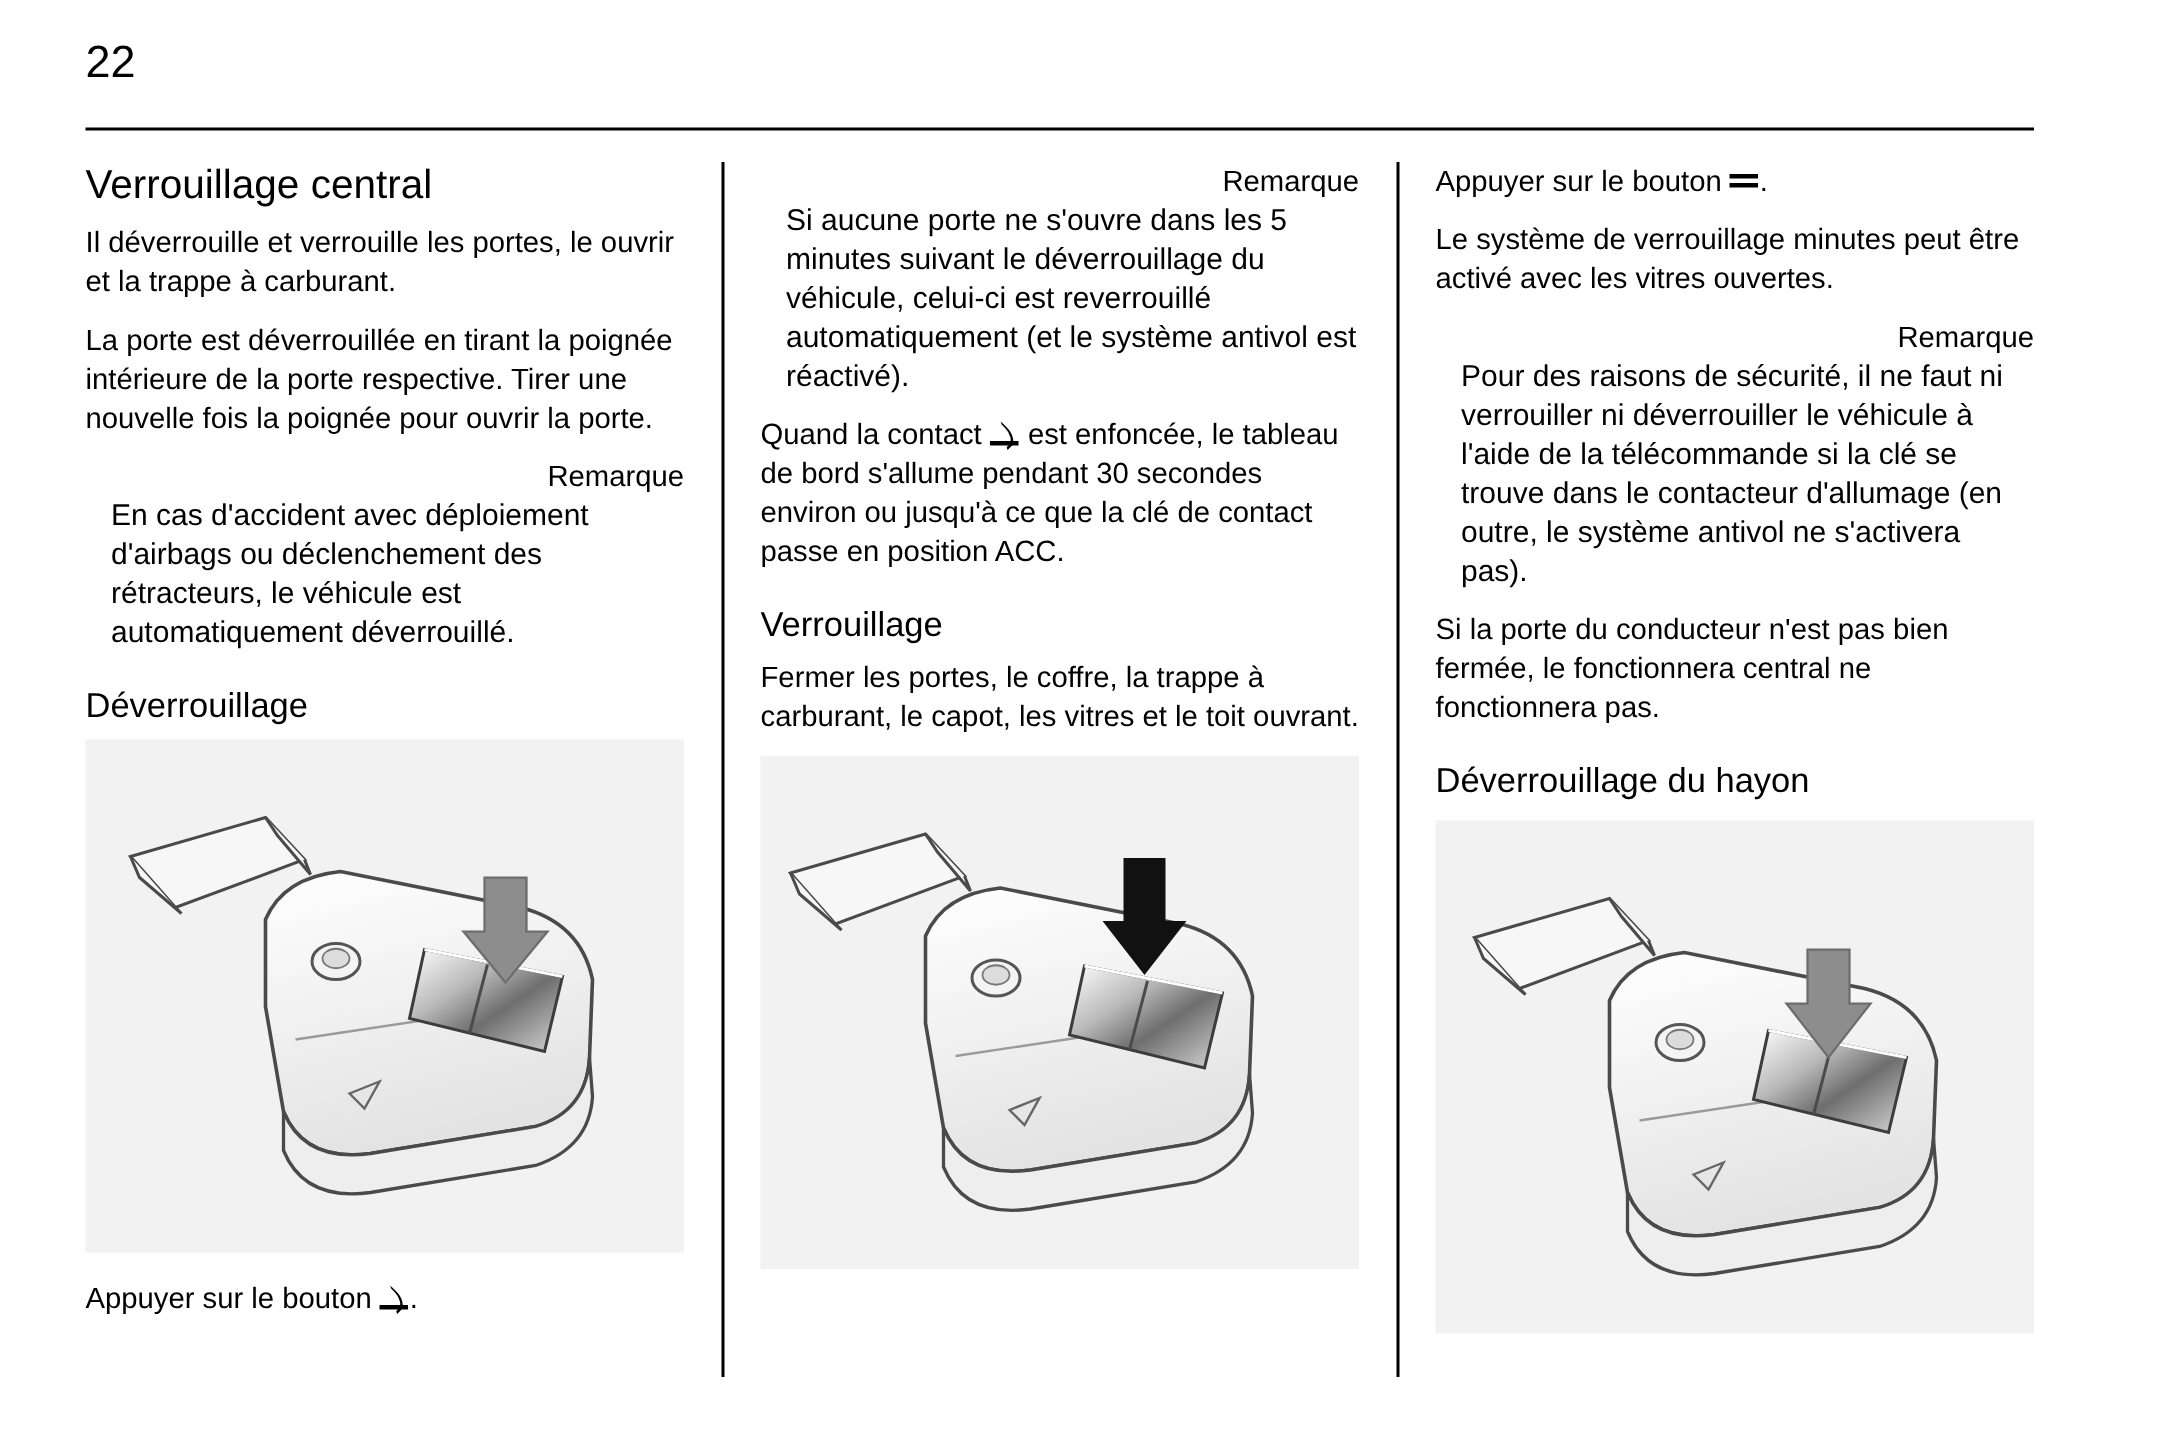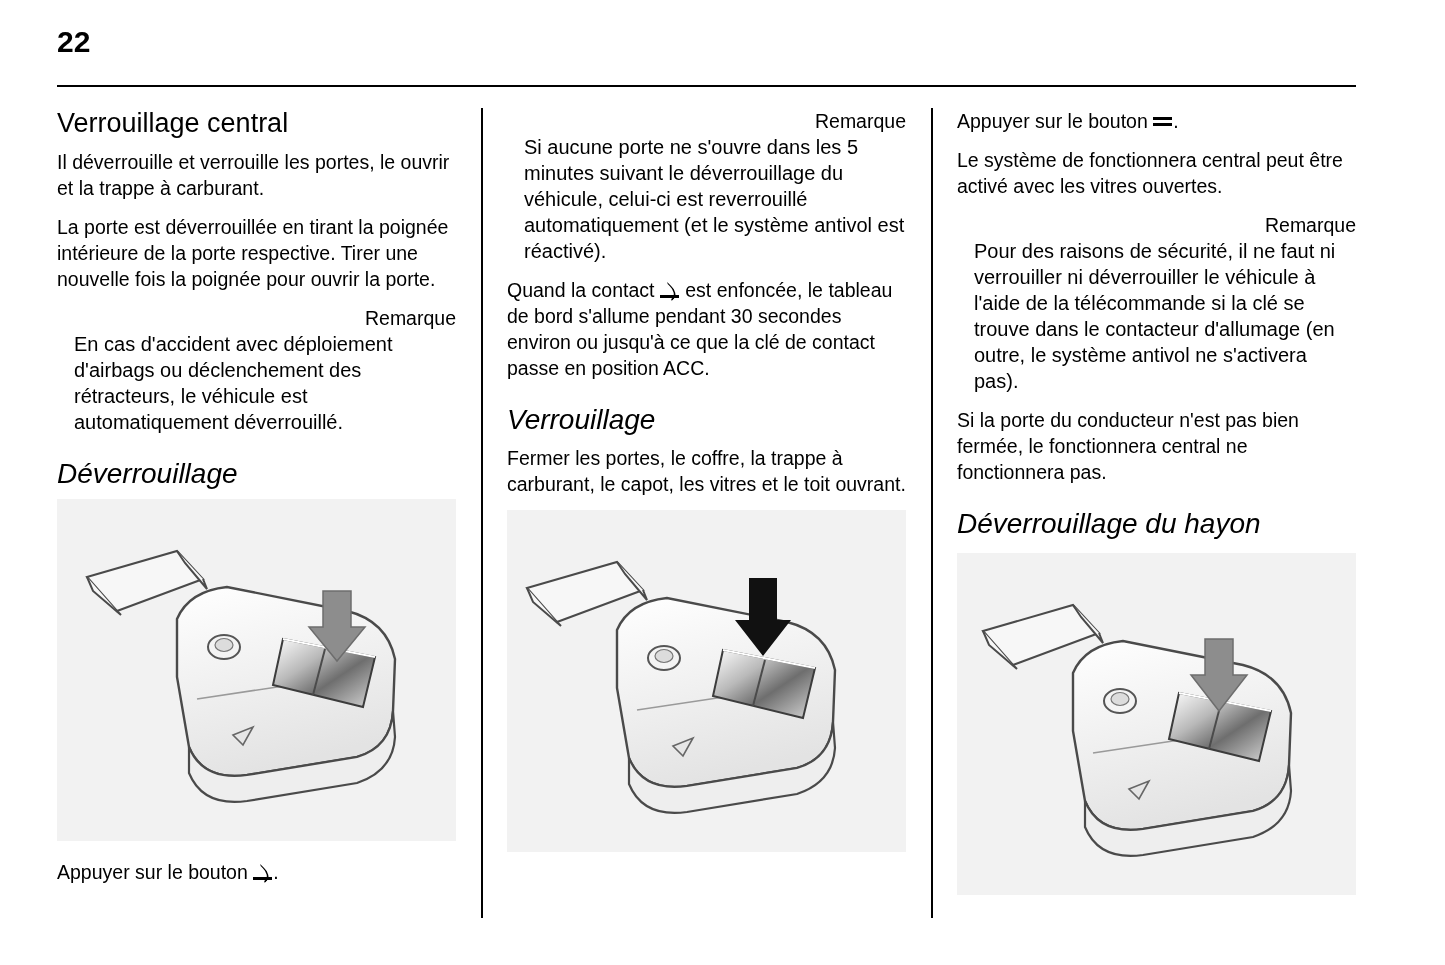--- a/index.html
+++ b/index.html
@@ -29,21 +29,21 @@
     width: 1299px;
     height: 62px;
     border-bottom: 2px solid #000;
     box-sizing: border-box;
   }
   .page-number {
     position: absolute;
     left: 0px;
     top: 0px;
     font-size: 30px;
-    font-weight: bold;
+    font-weight: normal;
     letter-spacing: 0px;
   }
   .chapter-title {
     position: absolute;
     left: 118px;
     top: 0px;
     font-size: 30px;
     font-weight: bold;
   }
   
@@ -77,25 +77,24 @@
   .col.middle { width: 399px; }
   .col.right  { width: 399px; }
 
   h1.sec {
     font-size: 27px;
     font-weight: normal;
     margin: 0 0 10px 0;
     line-height: 1.15;
   }
   h2.sub {
-    font-size: 28px;
+    font-size: 23px;
     font-weight: normal;
     margin: 22px 0 8px 0;
     line-height: 1.2;
-    font-style: italic;
   }
   p.body {
     font-size: 19.5px;
     line-height: 26px;
     margin: 0 0 13px 0;
     hyphens: manual;
   }
   .note {
     margin: 4px 0 13px 0;
     padding-left: 17px;
@@ -291,21 +290,21 @@
           </g>
         </svg>
       </div>
     </div>
 
     <div class="col-sep"></div>
 
     <div class="col right">
       <p class="body"><span>Appuyer sur le bouton </span><span class="glyph-lock"></span><span>.</span></p>
 
-      <p class="body">Le système de fonctionnera central peut être activé avec les vitres ouvertes.</p>
+      <p class="body">Le système de verrouillage minutes peut être activé avec les vitres ouvertes.</p>
 
       <div class="note">
         <p class="note-title">Remarque</p>
         <p class="note-body">Pour des raisons de sécurité, il ne faut ni verrouiller ni déverrouiller le véhicule à l'aide de la télécommande si la clé se trouve dans le contacteur d'allumage (en outre, le système antivol ne s'activera pas).</p>
       </div>
 
       <p class="body">Si la porte du conducteur n'est pas bien fermée, le fonctionnera central ne fonctionnera pas.</p>
 
       <h2 class="sub">Déverrouillage du hayon</h2>
 

